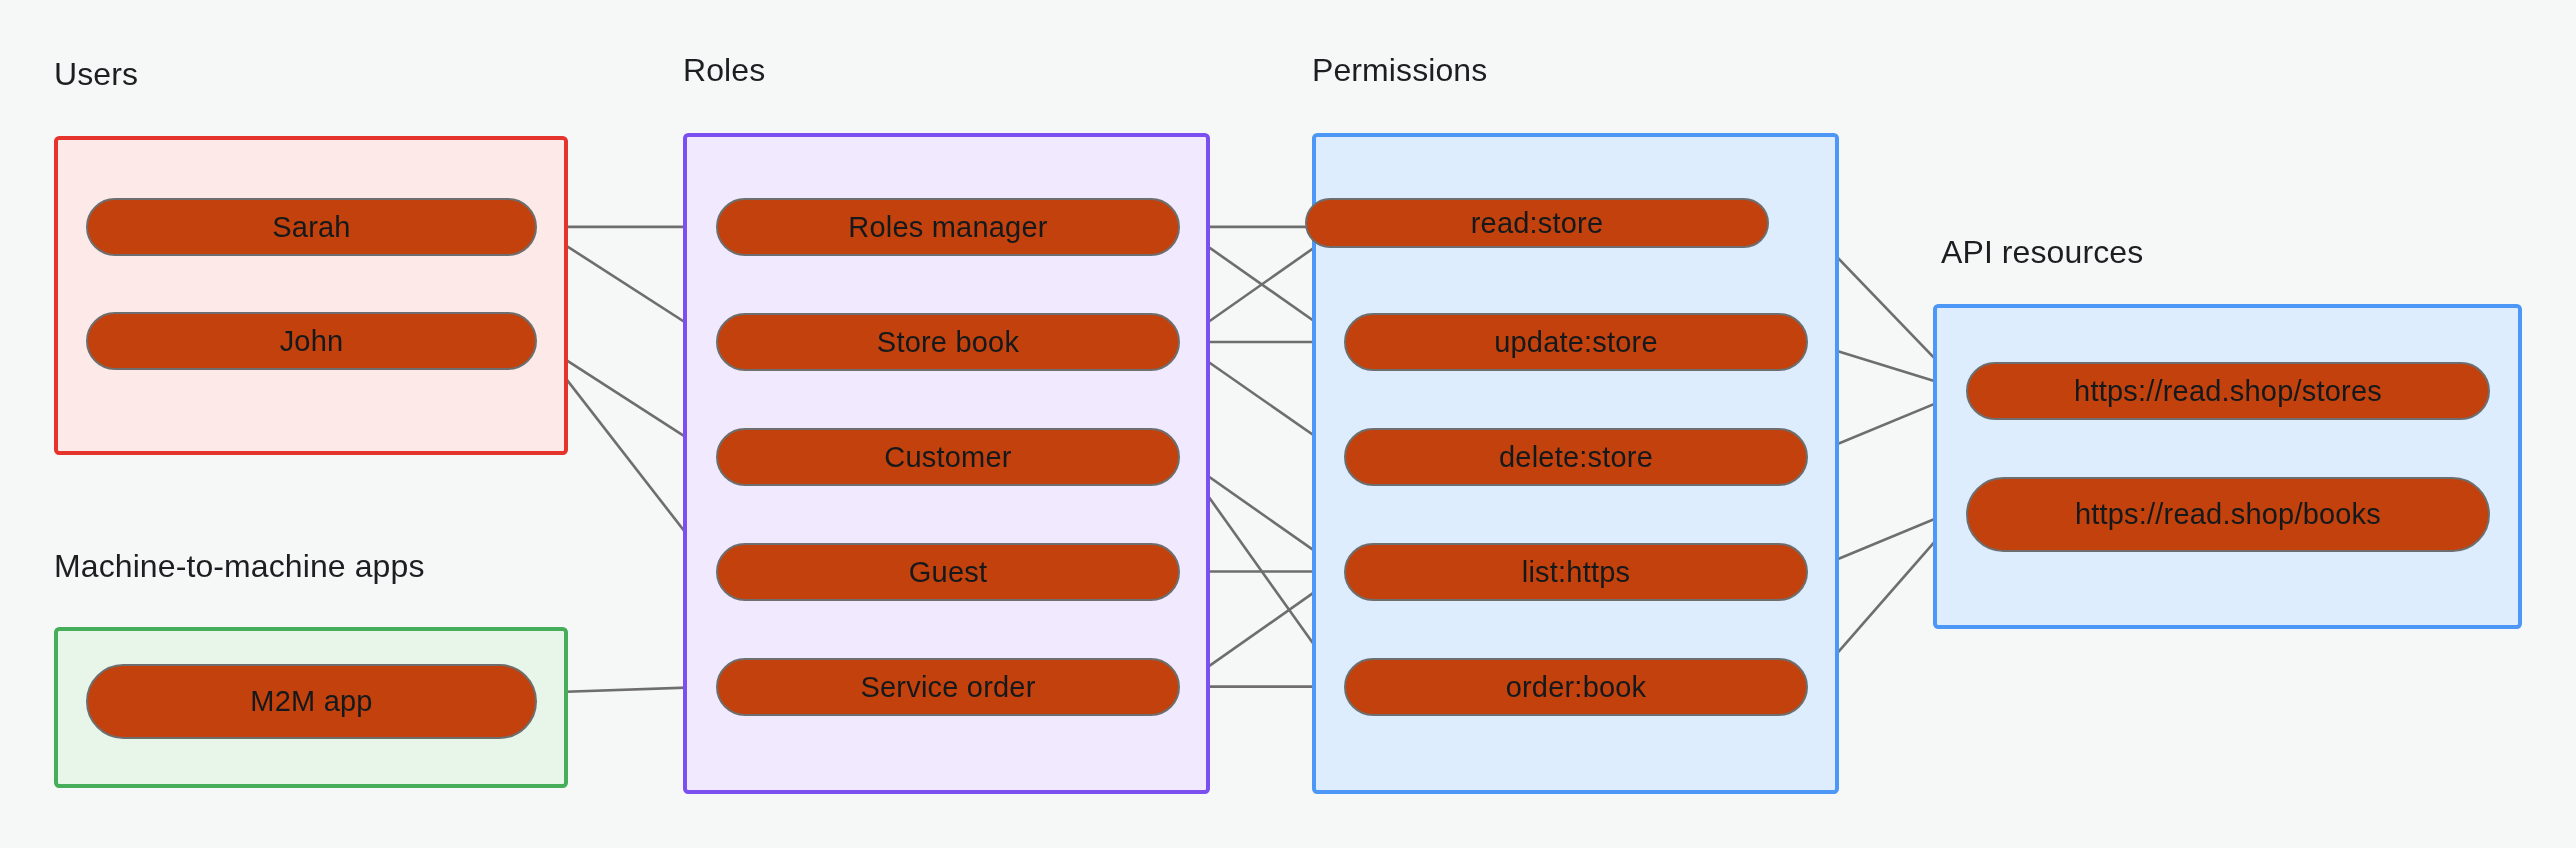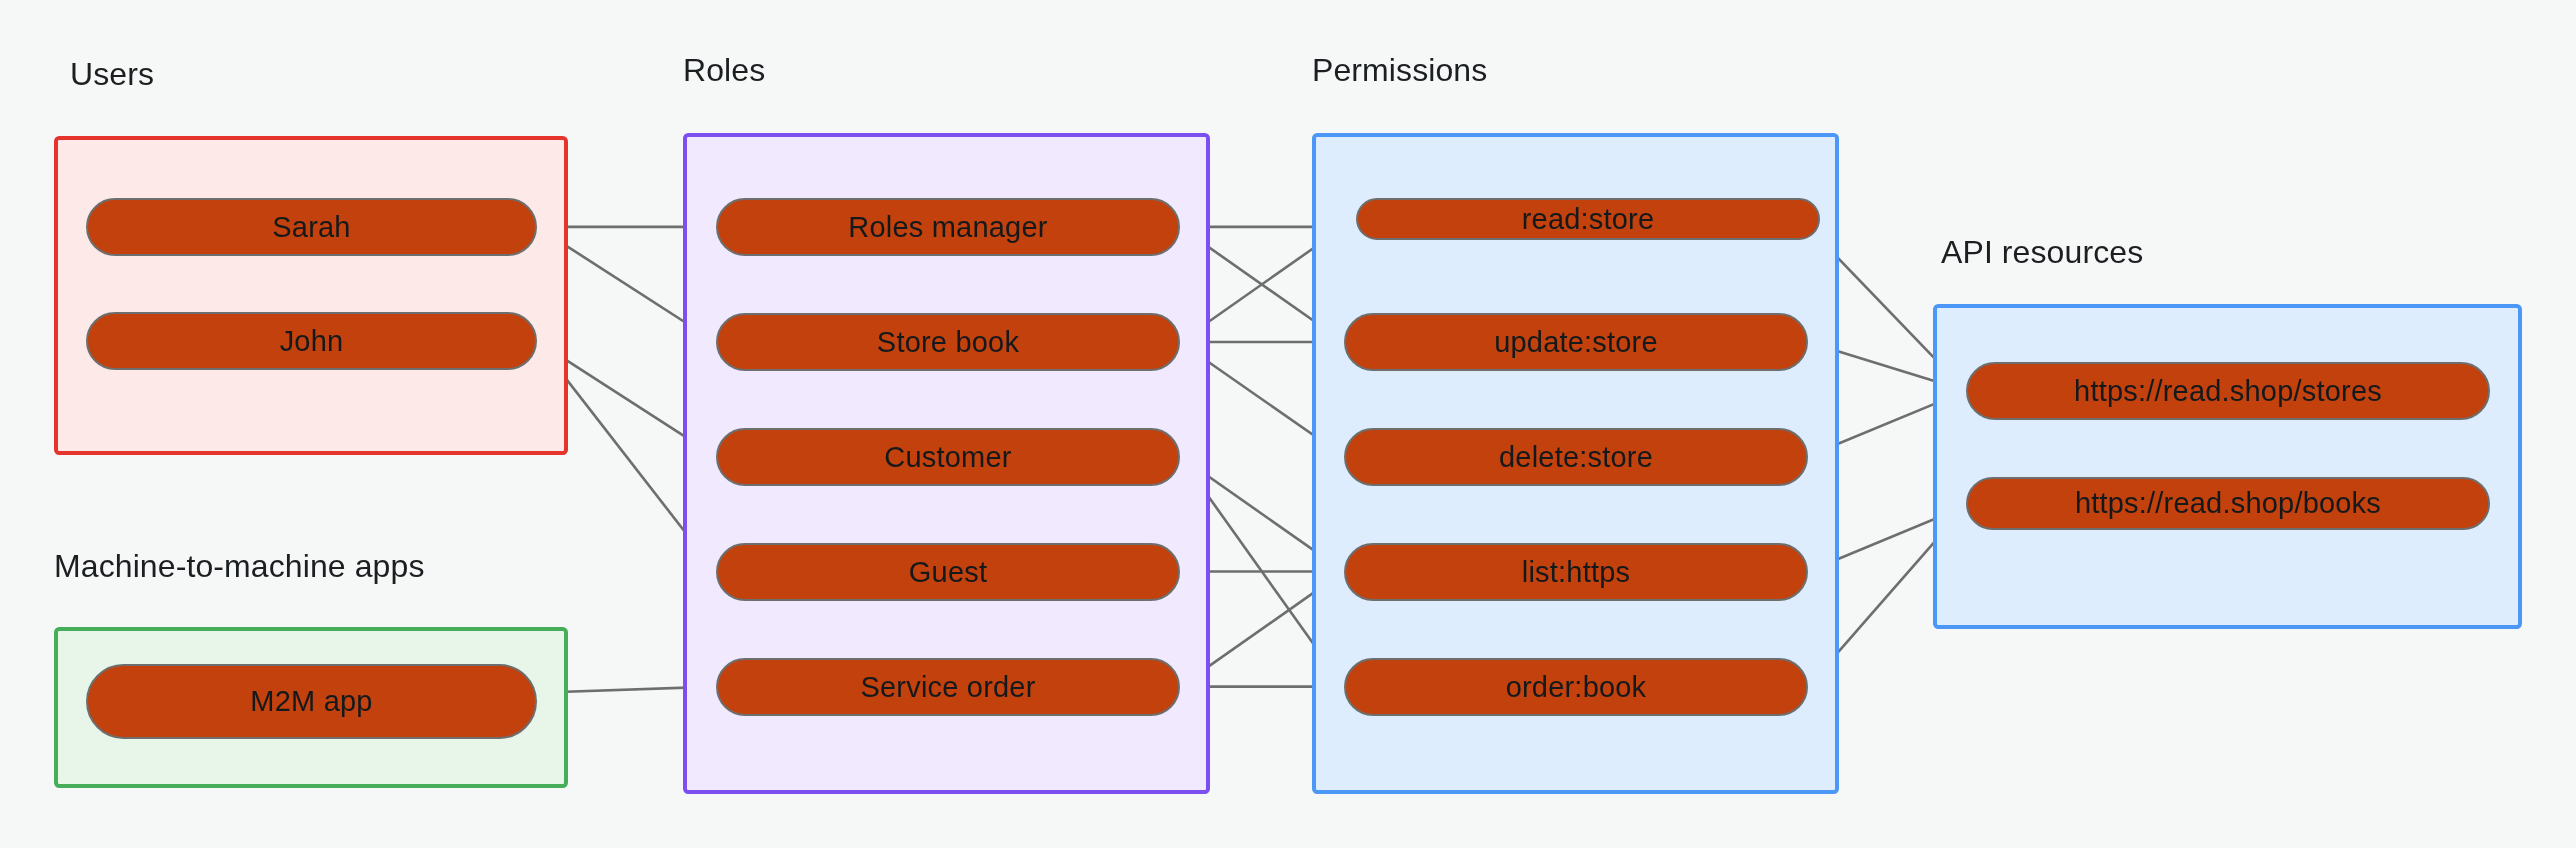--- a/index.html
+++ b/index.html
@@ -98,21 +98,21 @@
       <circle cx="820" cy="787" r="9" fill="#6e6e6e"></circle>
       <circle cx="1540" cy="260" r="9" fill="#6e6e6e"></circle>
       <circle cx="1540" cy="392" r="9" fill="#6e6e6e"></circle>
       <circle cx="1540" cy="523" r="9" fill="#6e6e6e"></circle>
       <circle cx="1540" cy="655" r="9" fill="#6e6e6e"></circle>
       <circle cx="1540" cy="787" r="9" fill="#6e6e6e"></circle>
       <circle cx="2253" cy="448" r="9" fill="#6e6e6e"></circle>
       <circle cx="2253" cy="580" r="9" fill="#6e6e6e"></circle>
     </svg>
   <div id="groups-layer">
-      <div class="group-title" style="left: 54px; top: 56px; margin-left: 16px;">Users</div>
+      <div class="group-title" style="left: 54px; top: 56px;">Users</div>
       <div class="group-box" style="left: 54px; top: 136px; width: 514px; height: 319px; border-color: rgb(229, 52, 43); background: rgb(253, 234, 232);"></div>
       <div class="node" style="left: 86px; top: 198px; width: 451px; height: 58px;">
         <span class="node-label">Sarah</span>
       </div>
       <div class="node" style="left: 86px; top: 312px; width: 451px; height: 58px;">
         <span class="node-label">John</span>
       </div>
       <div class="group-title" style="left: 54px; top: 548px;">Machine-to-machine apps</div>
       <div class="group-box" style="left: 54px; top: 627px; width: 514px; height: 161px; border-color: rgb(70, 173, 90); background: rgb(232, 246, 234);"></div>
       <div class="node" style="left: 86px; top: 664px; width: 451px; height: 75px;">
@@ -130,38 +130,38 @@
         <span class="node-label">Customer</span>
       </div>
       <div class="node" style="left: 716px; top: 543px; width: 464px; height: 58px;">
         <span class="node-label">Guest</span>
       </div>
       <div class="node" style="left: 716px; top: 658px; width: 464px; height: 58px;">
         <span class="node-label">Service order</span>
       </div>
       <div class="group-title" style="left: 1312px; top: 52px;">Permissions</div>
       <div class="group-box" style="left: 1312px; top: 133px; width: 527px; height: 661px; border-color: rgb(77, 151, 247); background: rgb(221, 237, 253);"></div>
-      <div class="node" style="left: 1356px; top: 198px; width: 464px; height: 42px;">
+      <div class="node" style="left: 1305px; top: 198px; width: 464px; height: 50px;">
         <span class="node-label">read:store</span>
       </div>
       <div class="node" style="left: 1344px; top: 313px; width: 464px; height: 58px;">
         <span class="node-label">update:store</span>
       </div>
       <div class="node" style="left: 1344px; top: 428px; width: 464px; height: 58px;">
         <span class="node-label">delete:store</span>
       </div>
       <div class="node" style="left: 1344px; top: 543px; width: 464px; height: 58px;">
         <span class="node-label">list:https</span>
       </div>
       <div class="node" style="left: 1344px; top: 658px; width: 464px; height: 58px;">
         <span class="node-label">order:book</span>
       </div>
       <div class="group-title" style="left: 1941px; top: 234px;">API resources</div>
       <div class="group-box" style="left: 1933px; top: 304px; width: 589px; height: 325px; border-color: rgb(77, 151, 247); background: rgb(221, 237, 253);"></div>
       <div class="node" style="left: 1966px; top: 362px; width: 524px; height: 58px;">
         <span class="node-label">https://read.shop/stores</span>
       </div>
-      <div class="node" style="left: 1966px; top: 477px; width: 524px; height: 53px;">
+      <div class="node" style="left: 1966px; top: 477px; width: 524px; height: 75px;">
         <span class="node-label">https://read.shop/books</span>
       </div>
     </div>
 </div>
 
 
 </body></html>

